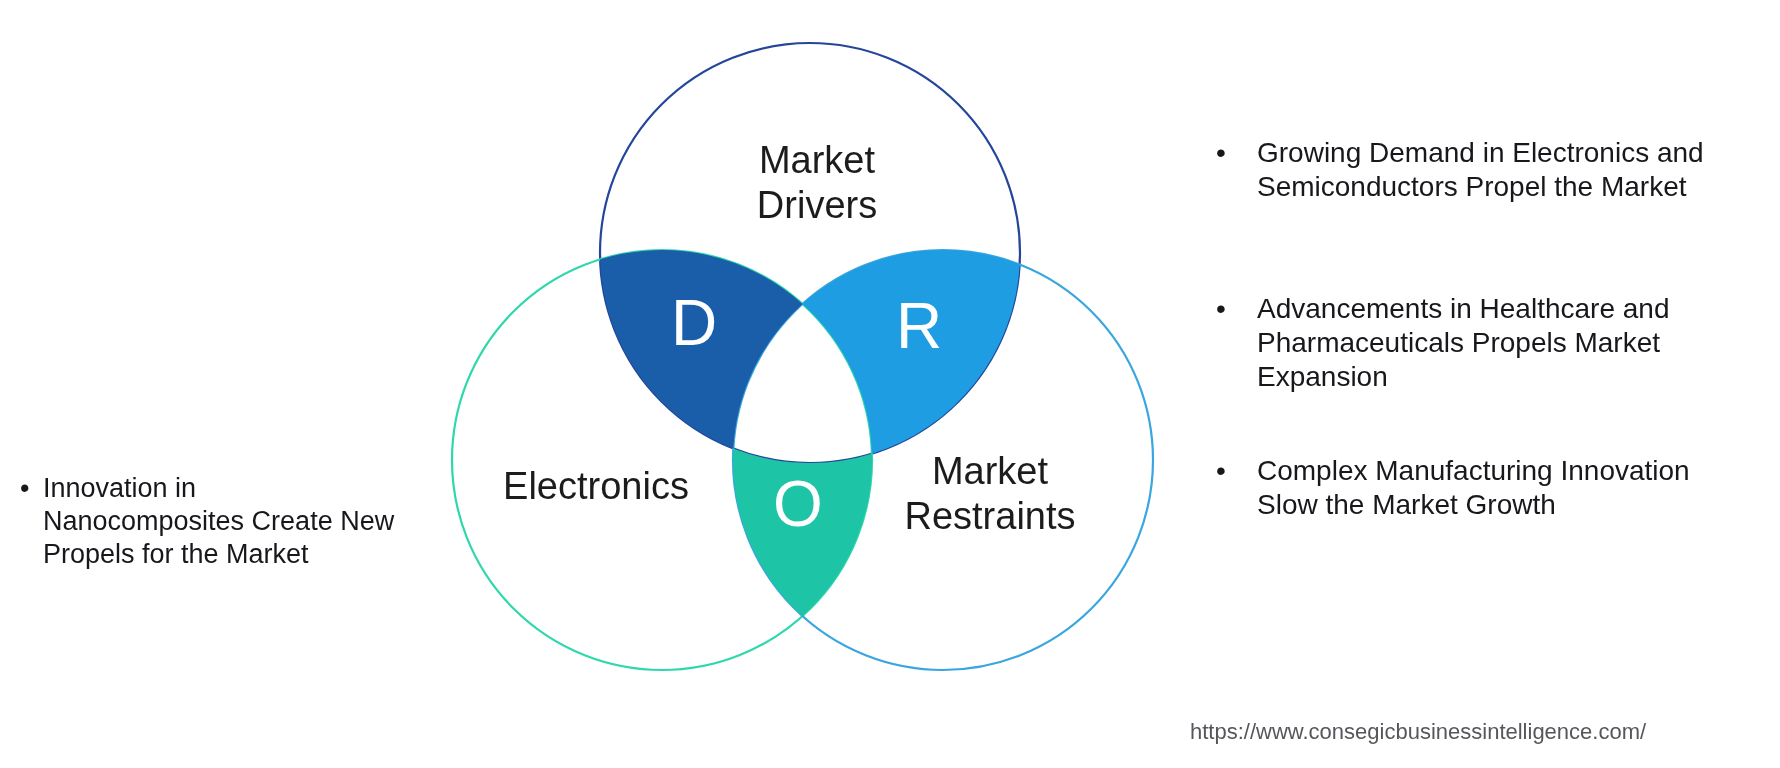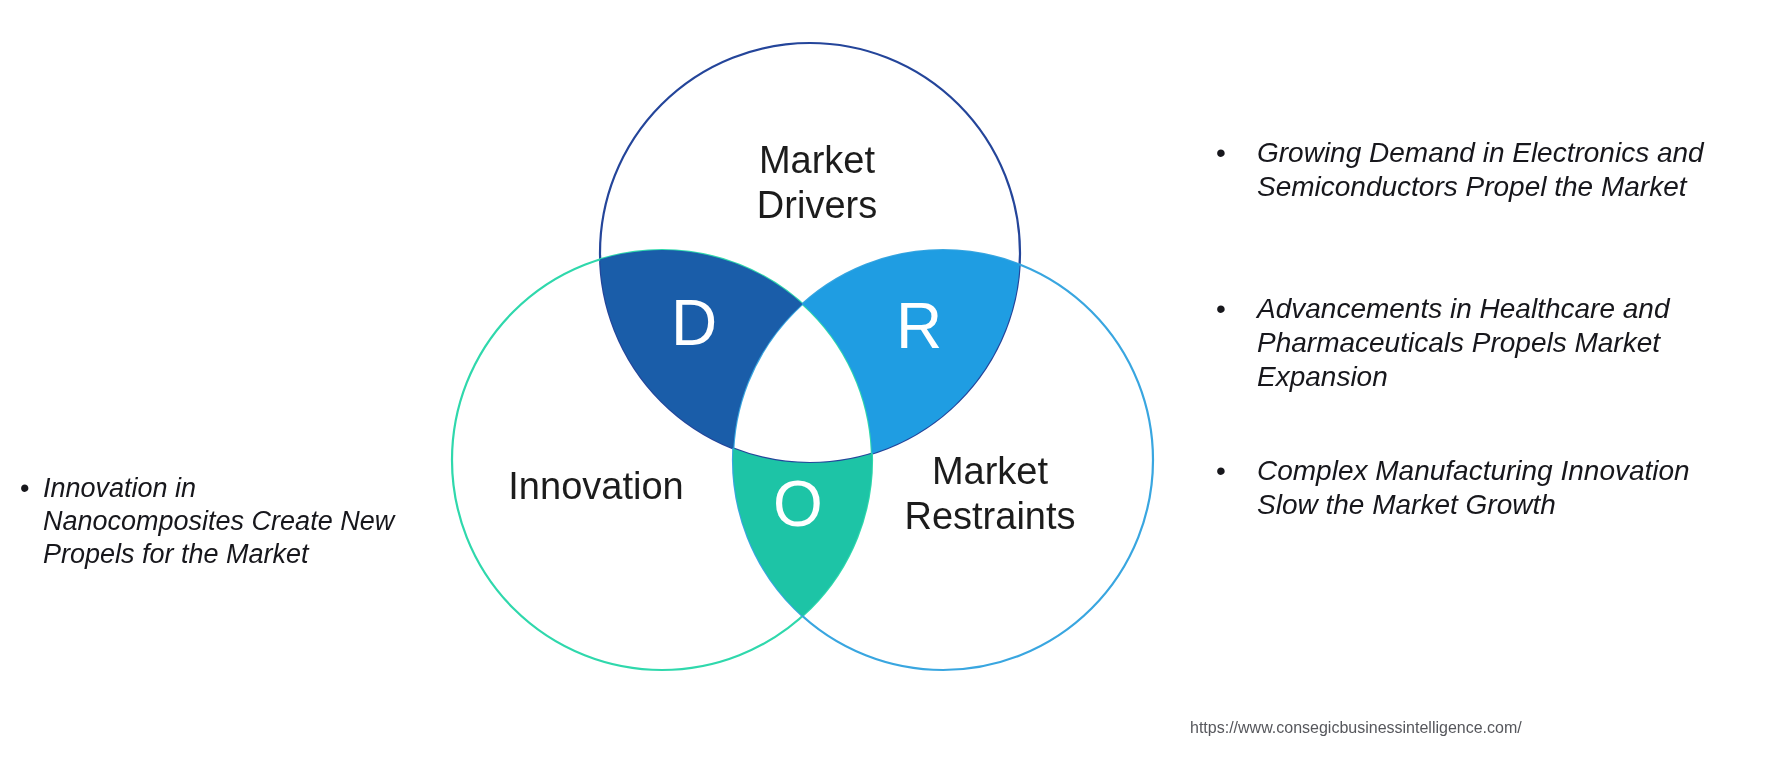--- a/index.html
+++ b/index.html
@@ -30,33 +30,33 @@
   .label-drivers{left:817px;top:183px;}
   .label-opportunity{left:596px;top:486px;}
   .label-restraints{left:990px;top:494px;}
   .note{
     position:absolute;
     display:flex;
     align-items:flex-start;
     color:#17171c;
   }
   .note .dot{flex:0 0 auto;}
-  .note .note-text{white-space:pre-line;font-style:italic;}
+  .note .note-text{white-space:pre-line;}
   .note-left{left:20px;top:472px;font-size:27px;line-height:33px;}
   .note-left .dot{width:23px;}
   .note-right{left:1216px;font-size:28px;line-height:34px;}
   .note-right .dot{width:41px;}
   .note-r1{top:136px;}
   .note-r2{top:292px;}
   .note-r3{top:454px;}
   .source-url{
     position:absolute;
     left:1190px;top:719px;
     width:540px;
-    font-size:16px;
+    font-size:22px;
     color:#56575c;
     white-space:nowrap;
   }
 </style>
 </head>
 <body>
 
 <div class="stage">
 
   <svg class="venn-svg" viewBox="0 0 1780 768">
@@ -69,21 +69,21 @@
     <path d="M 1019.7 264.5 A 210 210 0 0 1 871.9 453.7 A 210 210 0 0 0 802.5 303.9 A 210 210 0 0 1 1019.7 264.5 Z" fill="#1f9de2"></path>
     <path d="M 733.3 448.5 A 210 210 0 0 0 871.9 453.7 A 210 210 0 0 1 802.5 616.1 A 210 210 0 0 1 733.3 448.5 Z" fill="#1dc4a6"></path>
 
     <text x="694" y="323" text-anchor="middle" dominant-baseline="central">D</text>
     <text x="919" y="326" text-anchor="middle" dominant-baseline="central">R</text>
     <text x="798" y="504" text-anchor="middle" dominant-baseline="central">O</text>
   </svg>
 
   <div class="venn-label label-drivers">Market
 Drivers</div>
-  <div class="venn-label label-opportunity">Innovation</div>
+  <div class="venn-label label-opportunity">Electronics</div>
   <div class="venn-label label-restraints">Market
 Restraints</div>
 
   <div class="note note-left">
     <span class="dot">•</span>
     <span class="note-text">Innovation in
 Nanocomposites Create New
 Propels for the Market</span>
   </div>
 

